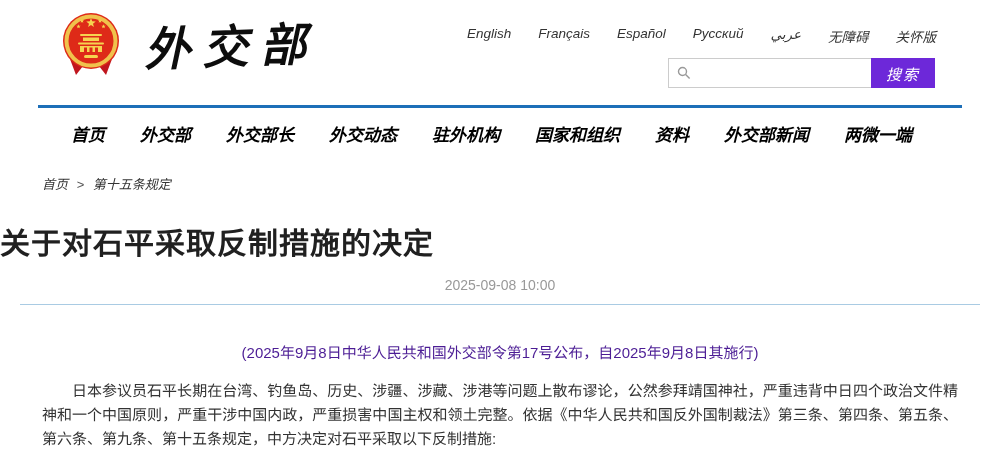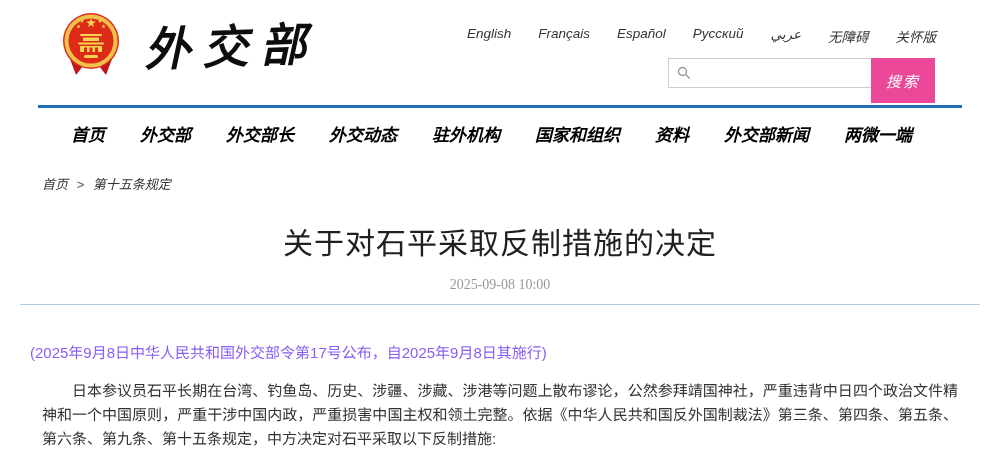--- a/index.html
+++ b/index.html
@@ -22,52 +22,52 @@
   .langs{position:absolute;right:64px;top:26px;display:flex;gap:27px;
          font-size:13.5px;color:#333;white-space:nowrap;}
   .searchbar{position:absolute;right:65px;top:58px;display:flex;align-items:stretch;height:30px;}
   .search-wrap{position:relative;}
   .search-wrap input{
     box-sizing:border-box;width:203px;height:30px;border:1px solid #cccccc;border-right:none;
     padding:0 6px 0 30px;font-size:13px;outline:none;background:#fff;
   }
   .search-icon{position:absolute;left:9px;top:8px;line-height:0;}
   .search-btn{
-    width:64px;height:45px;border:none;background:#ec4899;color:#fff;
+    width:64px;height:30px;border:none;background:#6d28d9;color:#fff;
     font-size:15px;font-family:inherit;letter-spacing:2px;
   }
 
   
   .mainnav{
     margin:5px 38px 0;border-top:3px solid #1d6fb8;
     display:flex;justify-content:space-between;align-items:center;
     padding:13px 50px 16px 33px;
     font-size:17px;font-weight:bold;color:#000;white-space:nowrap;
   }
 
   
   .breadcrumb{margin:12px 0 0 42px;font-size:13px;color:#333;}
   .breadcrumb .sep{margin:0 5px;color:#555;}
 
   
   .article-title{
-    margin:26px 0 12px;text-align:center;
-    font-size:30px;font-weight:400;color:#202020;letter-spacing:1px;
+    margin:26px 0 12px;text-align:left;
+    font-size:30px;font-weight:700;color:#202020;letter-spacing:1px;
   }
-  .article-date{margin-top:14px;text-align:center;font-size:14px;color:#999;font-family:Liberation Serif, serif;}
+  .article-date{margin-top:14px;text-align:center;font-size:14px;color:#999;}
   .meta-row{
     margin:15px 66px 0 0;display:flex;justify-content:flex-end;align-items:center;
     gap:32px;font-size:15px;color:#595959;
   }
   .fontctl span,.fontctl a{margin:0 4px;}
   .fontctl .bracket{margin:0 1px;color:#595959;}
   .print-btn{display:inline-flex;align-items:center;gap:6px;color:#595959;}
   .divider{margin:11px 20px 0;border:none;border-top:1px solid #a9cbe3;height:0;}
 
-  .decree{margin:36px 30px 0;text-align:left;font-size:15px;color:#8b5cf6;}
+  .decree{margin:36px 30px 0;text-align:center;font-size:15px;color:#4c1d95;}
   .body-par{
     margin:17px 42px 0;font-size:15px;line-height:24px;color:#333;
     text-indent:2em;text-align:justify;
   }
 </style>
 </head>
 <body>
 
 <div class="page" data-interactable="false">
 

